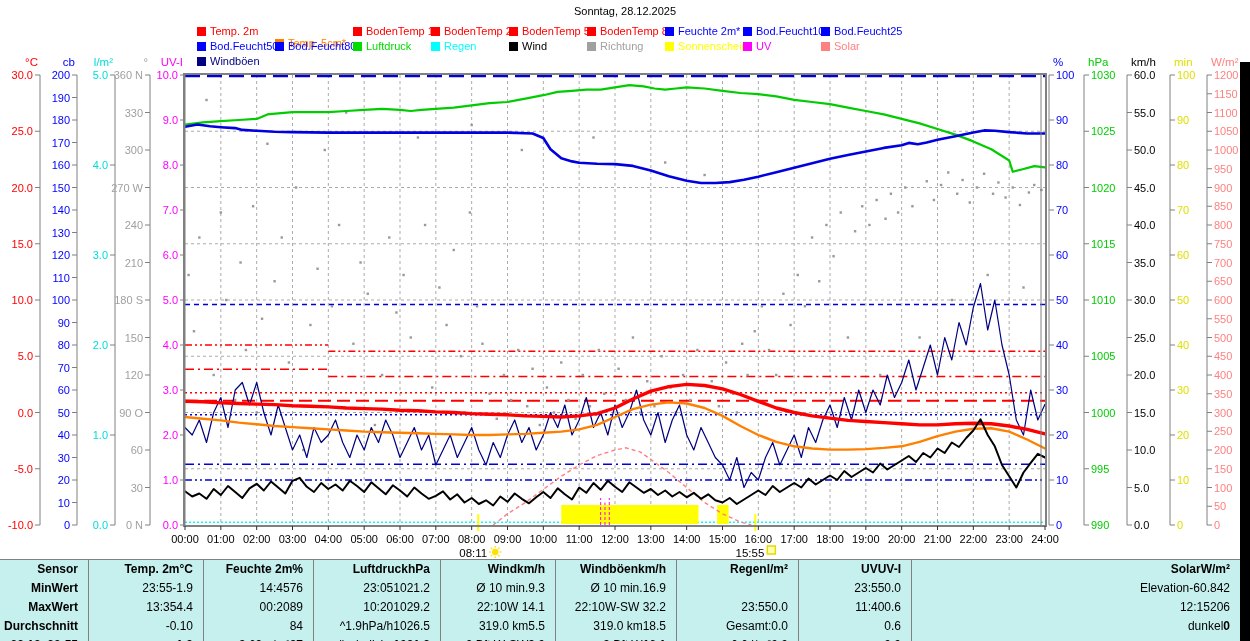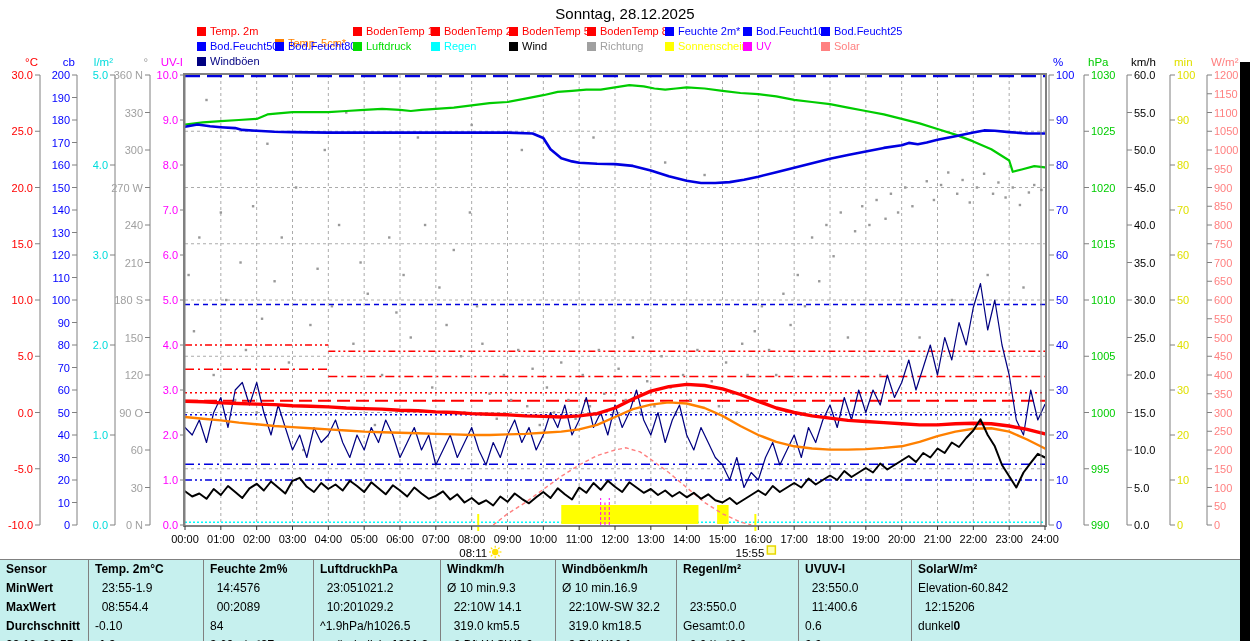--- a/index.html
+++ b/index.html
@@ -1,30 +1,30 @@
 <!DOCTYPE html>
 <html><head>
 <meta charset="utf-8">
 <style>
   html,body{margin:0;padding:0;background:#fff;}
   .page{position:relative;width:1250px;height:641px;background:#ffffff;overflow:hidden;
         font-family:"Liberation Sans",sans-serif;}
   .title{position:absolute;top:5px;left:0;width:100%;text-align:center;
-         font-size:15px;color:#000;}
+         font-size:11px;color:#000;}
   .legend{position:absolute;top:0;left:0;width:1250px;height:70px;}
   .legend-item{position:absolute;display:flex;align-items:center;gap:4px;font-size:11px;white-space:nowrap;}
   .legend-item .sw{width:9px;height:9px;flex:0 0 9px;}
   #chart-svg{position:absolute;top:0;left:0;}
   #chart-svg text{font-family:"Liberation Sans",sans-serif;}
   .edge-strip{position:absolute;left:1240px;top:62px;width:10px;height:579px;background:#000;}
   .btable{position:absolute;left:0;top:559px;width:1240px;height:82px;background:#c6f0ee;
           border-top:1px solid #808080;display:flex;font-size:12px;color:#000;}
   .tcol{box-sizing:border-box;height:100%;}
   .tcol + .tcol{border-left:1px solid #808080;}
-  .trow{height:19px;line-height:19px;display:flex;justify-content:flex-start;
+  .trow{height:19px;line-height:19px;display:flex;justify-content:flex-end;
         padding:0 10px 0 6px;white-space:pre;overflow:hidden;}
   .trow.hdr, .bold{font-weight:bold;}
 </style>
 </head>
 <body>
 
 <div class="page">
   <div class="title">Sonntag, 28.12.2025</div>
   <div class="legend" id="legend">
       <div class="legend-item" style="left: 197px; top: 25px;">
@@ -690,21 +690,21 @@
       <div class="tcol" style="width: 88px;">
         <div class="trow bold hdr"><span>Sensor</span></div>
         <div class="trow bold"><span>MinWert</span></div>
         <div class="trow bold"><span>MaxWert</span></div>
         <div class="trow bold"><span>Durchschnitt</span></div>
         <div class="trow bold"><span>28.12. 23:55</span></div>
       </div>
       <div class="tcol" style="width: 115px;">
         <div class="trow hdr"><span>Temp. 2m</span><span>°C</span></div>
         <div class="trow"><span>  23:55</span><span>-1.9</span></div>
-        <div class="trow"><span>  08:55</span><span>4.4</span></div>
+        <div class="trow"><span>  13:35</span><span>4.4</span></div>
         <div class="trow"><span></span><span>-0.10</span></div>
         <div class="trow"><span></span><span class="bold">-1.9</span></div>
       </div>
       <div class="tcol" style="width: 110px;">
         <div class="trow hdr"><span>Feuchte 2m</span><span>%</span></div>
         <div class="trow"><span>  14:45</span><span>76</span></div>
         <div class="trow"><span>  00:20</span><span>89</span></div>
         <div class="trow"><span></span><span>84</span></div>
         <div class="trow"><span>3.69 g/m³</span><span class="bold">87</span></div>
       </div>

